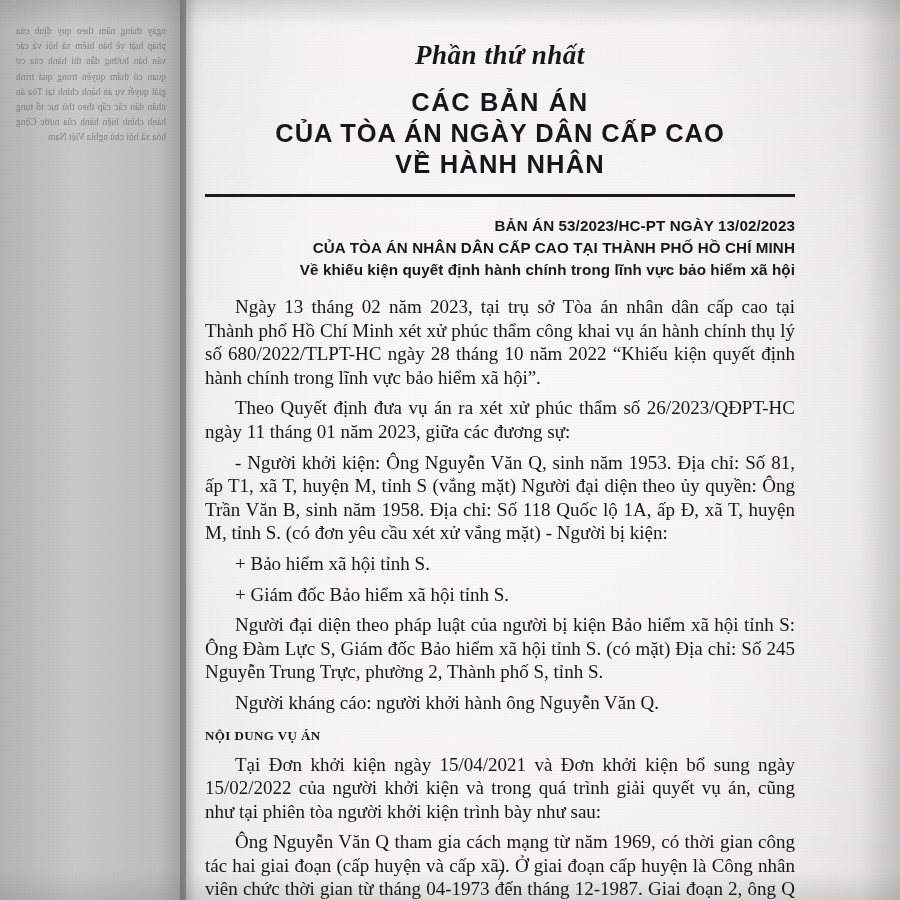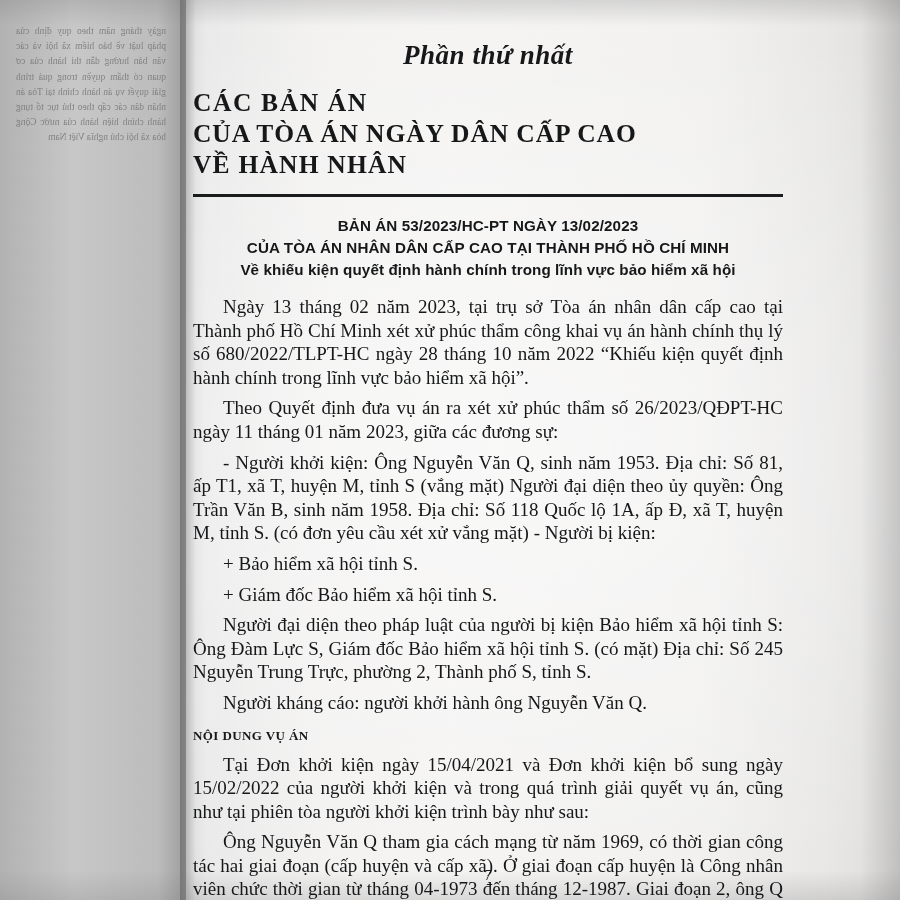--- a/index.html
+++ b/index.html
@@ -75,58 +75,59 @@
   }
   .bottom-edge {
     position: absolute;
     left: 0; bottom: 0; width: 900px; height: 30px;
     background: linear-gradient(to top, rgba(110,110,110,0.20), rgba(255,255,255,0));
   }
 
   
   .column {
     position: absolute;
-    left: 193px;
+    left: 205px;
     top: 28px;
     width: 590px;
     height: 848px;
     color: #17181a;
   }
 
   .part-title {
     text-align: center;
     font-family: "Liberation Serif", serif;
     font-style: italic;
     font-weight: bold;
     font-size: 27px;
     letter-spacing: 0.5px;
     margin: 12px 0 16px 0;
   }
 
   .main-title {
-    font-family: Liberation Serif, serif;
+    text-align: center;
+    font-family: Liberation Sans, sans-serif;
     font-weight: bold;
     font-size: 25.5px;
     line-height: 31px;
     letter-spacing: 0.6px;
     margin: 0 0 6px 0;
   }
   .main-title .l1 { letter-spacing: 1.6px; }
   .main-title .l2 { letter-spacing: 0.9px; }
   .main-title .l3 { letter-spacing: 1.2px; }
 
   .rule {
     height: 3px;
     background: #1b1c1e;
     margin: 14px 0 0 0;
     width: 100%;
   }
 
   .case-head {
-    text-align: center;
+    text-align: right;
     font-family: "Liberation Sans", sans-serif;
     font-weight: bold;
     font-size: 15.2px;
     line-height: 22px;
     margin: 18px 0 14px 0;
     letter-spacing: 0.1px;
   }
   .case-head .ln { display: block; }
 
   p.body {

